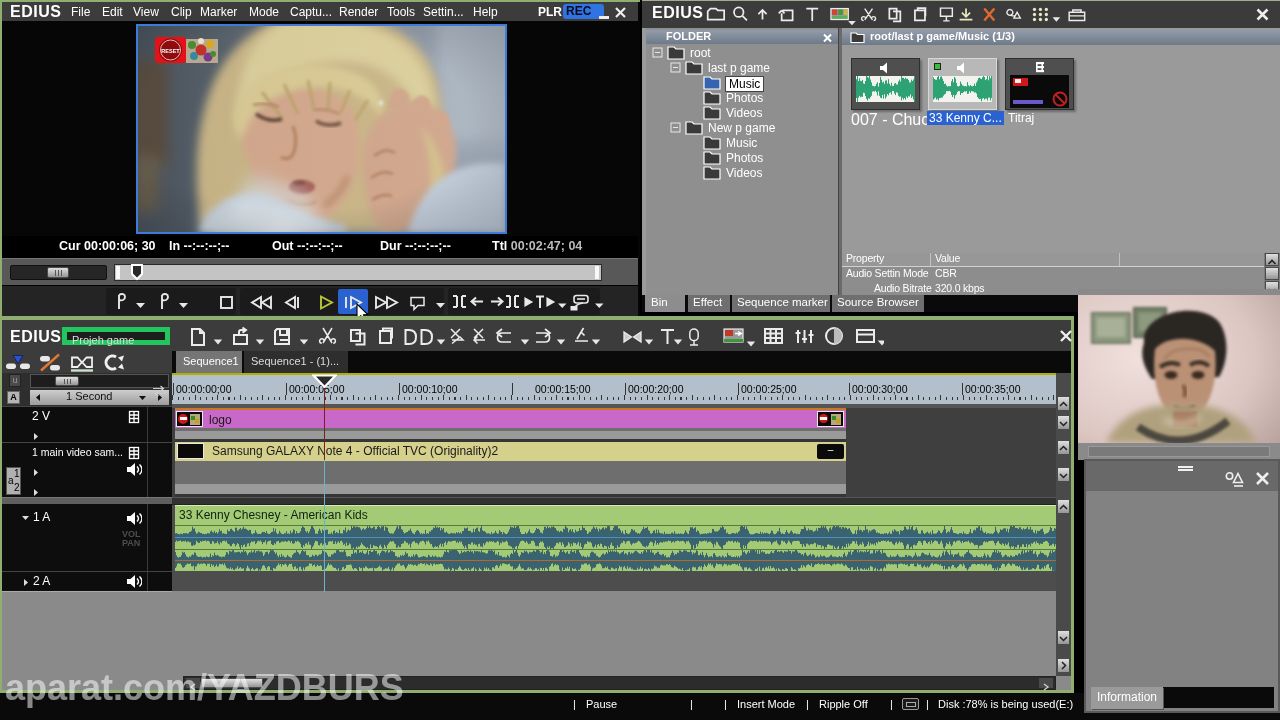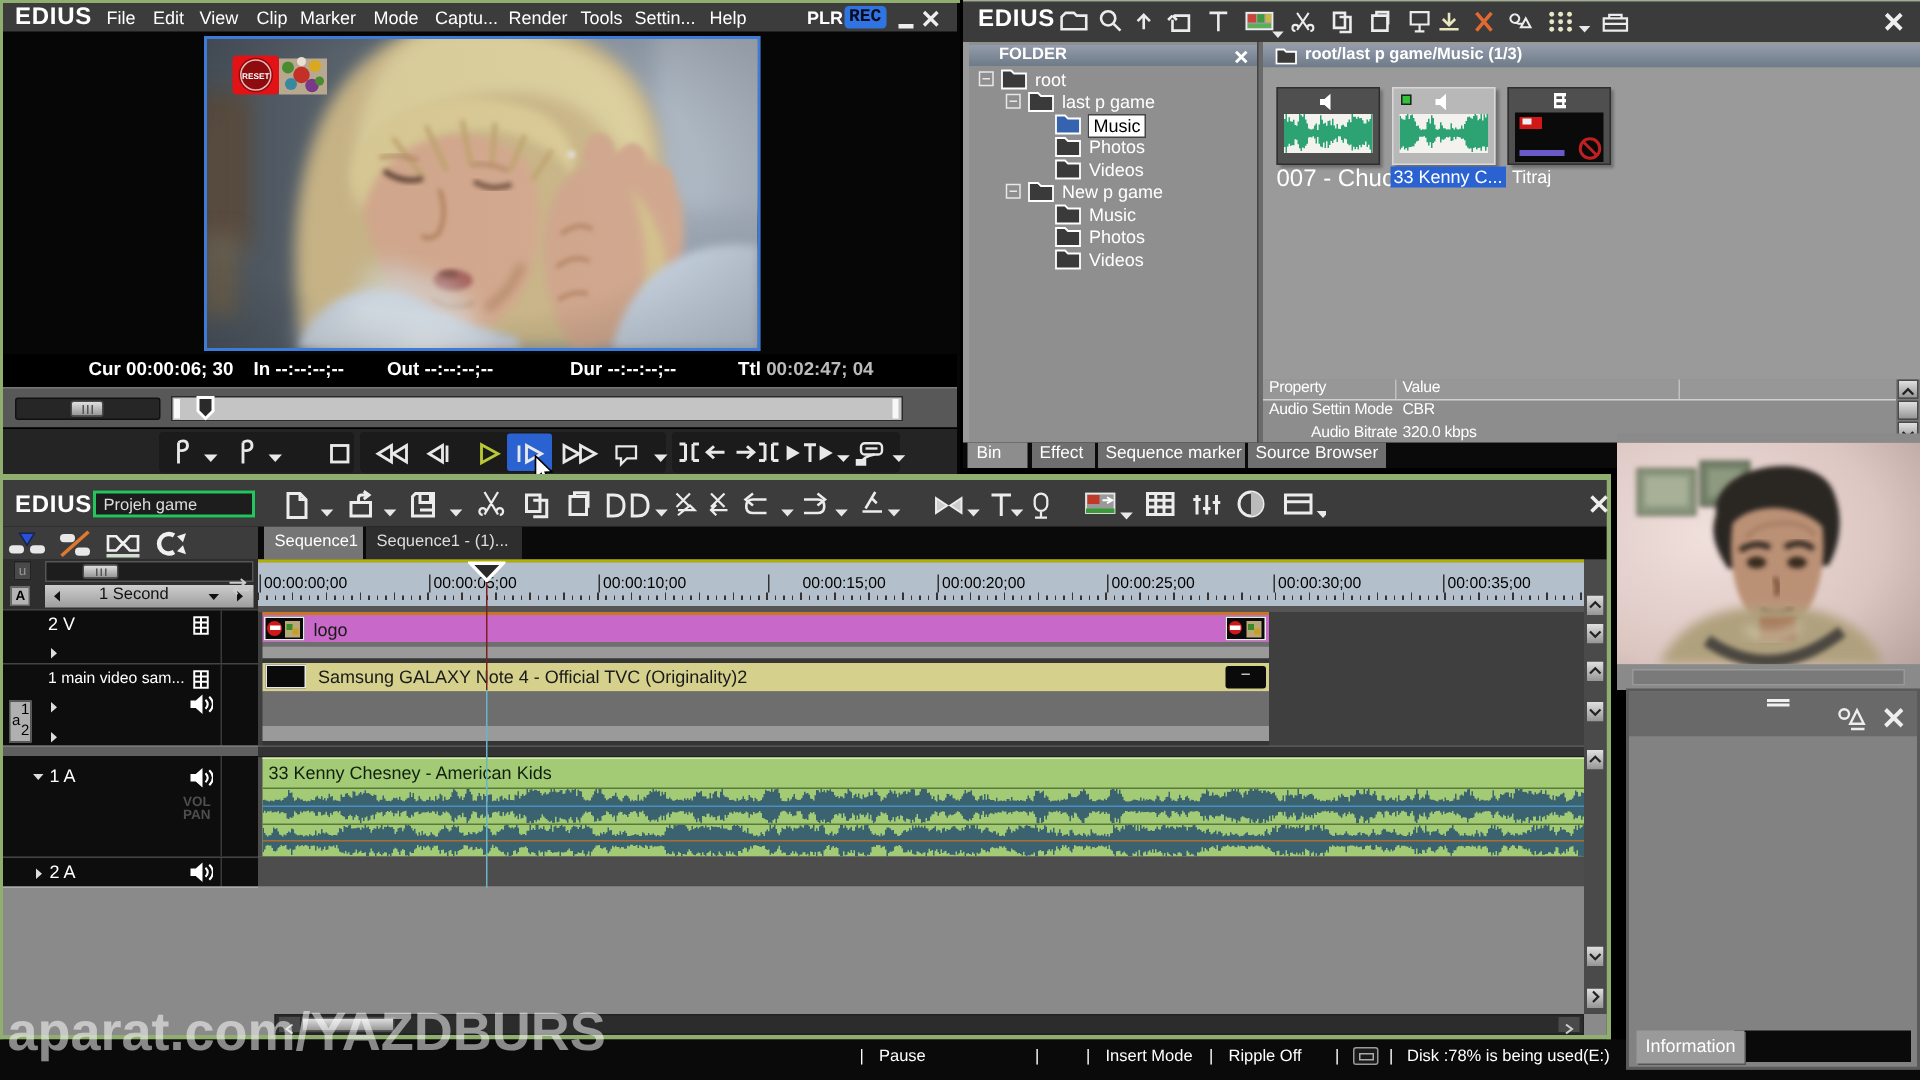--- a/index.html
+++ b/index.html
@@ -24,21 +24,21 @@
       <span class="abs nw" style="left:131px;top:3px;">View</span>
       <span class="abs nw" style="left:169px;top:3px;">Clip</span>
       <span class="abs nw" style="left:198px;top:3px;">Marker</span>
       <span class="abs nw" style="left:247px;top:3px;">Mode</span>
       <span class="abs nw" style="left:288px;top:3px;">Captu...</span>
       <span class="abs nw" style="left:337px;top:3px;">Render</span>
       <span class="abs nw" style="left:385px;top:3px;">Tools</span>
       <span class="abs nw" style="left:421px;top:3px;">Settin...</span>
       <span class="abs nw" style="left:471px;top:3px;">Help</span>
       <b class="abs nw" style="left:536px;top:3px;">PLR</b>
-      <b class="abs nw" style="left:561px;top:2px;background:#2f74e0;color:#0a0a20;padding:0 3px 1px 3px;border-radius:3px;font-family:Liberation Mono, monospace;">REC</b>
+      <b class="abs nw" style="left:561px;top:2px;background:#2f74e0;color:#0a0a20;padding:0 13px 1px 3px;border-radius:3px;">REC</b>
       <div class="abs" style="left:597px;top:14px;width:10px;height:3px;background:#eee;"></div>
       <svg class="abs" style="left:612px;top:4px;" width="13" height="13" viewBox="0 0 13 13">
           <path d="M2,2 L11,11 M11,2 L2,11" stroke="#eee" stroke-width="2.2"></path>
         </svg>
     </div>
 
     <div class="abs" style="left:136px;top:24px;width:371px;height:210px;border:2px solid #3d7bd6;background:#333;">
       <svg width="367" height="206" viewBox="0 0 367 206">
         <defs>
           <linearGradient id="vbg" x1="0" y1="0" x2="1" y2="0">
@@ -124,21 +124,21 @@
           <circle cx="70" cy="31" r="4.5" fill="#7a3888"></circle>
           <circle cx="63" cy="15" r="3" fill="#e8e0d0"></circle>
           <circle cx="75" cy="28" r="3" fill="#4a8a30"></circle>
         </g>
       </svg>
     </div>
 
     <div class="abs nw" style="left:2px;top:236px;width:636px;height:22px;background:#000;color:#fff;font-size:12.5px;font-weight:bold;">
       <span class="abs nw" style="left:57px;top:3px;">Cur 00:00:06; 30</span>
       <span class="abs nw" style="left:167px;top:3px;">In --:--:--;--</span>
-      <span class="abs nw" style="left:256px;top:3px;text-align:center;">Out --:--:--;--</span>
+      <span class="abs nw" style="left:270px;top:3px;text-align:center;">Out --:--:--;--</span>
       <span class="abs nw" style="left:378px;top:3px;">Dur --:--:--;--</span>
       <span class="abs nw" style="left:490px;top:3px;">Ttl <span style="color:#bbb;">00:02:47; 04</span></span>
     </div>
 
     <div class="abs" style="left:2px;top:258px;width:636px;height:27px;background:#585858;border-top:1px solid #777;">
       <div class="abs" style="left:8px;top:6px;width:97px;height:15px;background:#262626;border:1px solid #111;border-radius:2px;">
         <div class="abs sbtn" style="left:36px;top:1px;width:22px;height:11px;border-radius:2px;">
           <div class="abs" style="left:7px;top:2px;width:1px;height:6px;background:#555;"></div>
           <div class="abs" style="left:10px;top:2px;width:1px;height:6px;background:#555;"></div>
           <div class="abs" style="left:13px;top:2px;width:1px;height:6px;background:#555;"></div>
@@ -373,21 +373,21 @@
   </div>
 
   <div class="abs" id="tl" style="left:0;top:316px;width:1074px;height:377px;background:#3c3c3c;">
     <div class="abs" style="left:0;top:0;width:1074px;height:4px;background:#8fae70;"></div>
     <div class="abs" style="left:0;top:0;width:2px;height:377px;background:#8fae70;"></div>
     <div class="abs" style="left:1071px;top:0;width:3px;height:377px;background:#8fae70;"></div>
     <div class="abs" style="left:0;top:374px;width:1074px;height:3px;background:#8fae70;"></div>
 
     <div class="abs" style="left:2px;top:4px;width:1069px;height:31px;background:#3c3c3c;color:#fff;">
       <b class="abs" style="left:8px;top:8px;font-size:16px;letter-spacing:0.5px;">EDIUS</b>
-      <div class="abs nw" style="left:60px;top:7px;width:108px;height:18px;background:#1d1d1d;border:2px solid #22c55e;color:#ddd;font-size:11px;padding:2px 0 0 5px;">Projeh game</div>
+      <div class="abs nw" style="left:60px;top:7px;width:108px;height:18px;background:#1d1d1d;border:5px solid #22c55e;color:#ddd;font-size:11px;padding:2px 0 0 5px;">Projeh game</div>
       <svg class="abs" style="left:182px;top:4px;" width="700" height="26" viewBox="0 0 700 26">
         <g fill="none" stroke="#ececec" stroke-width="2">
           <path d="M8,5 h8 l4,4 v12 h-12 Z M16,5 v4 h4"></path>
           <path d="M29.8,15.6 h8.4 l-4.2,4.8 Z" fill="#e8e8e8" stroke="none"></path>
           <path d="M50,11 h13 v9 h-13 Z M55,11 v-3 q0,-2 2,-2 h4 M58.5,3.5 l3.5,2.5 -3.5,2.8"></path>
           <path d="M71.8,15.6 h8.4 l-4.2,4.8 Z" fill="#e8e8e8" stroke="none"></path>
           <path d="M93,5 h12 v15 h-14 v-13 Z M96,5 v6 h7 v-6 M96,16 h8"></path>
           <path d="M115.8,15.6 h8.4 l-4.2,4.8 Z" fill="#e8e8e8" stroke="none"></path>
           <path d="M139,4 l9,15 M148,4 l-9,15 M140,17 a2.2,2.2 0 1,0 -2.2,2.2 M147,17 a2.2,2.2 0 1,1 2.2,2.2" stroke-width="1.5"></path>
           <path d="M167,6 h9 v11 h-9 Z M171.5,9.5 h9 v11 h-9"></path>

